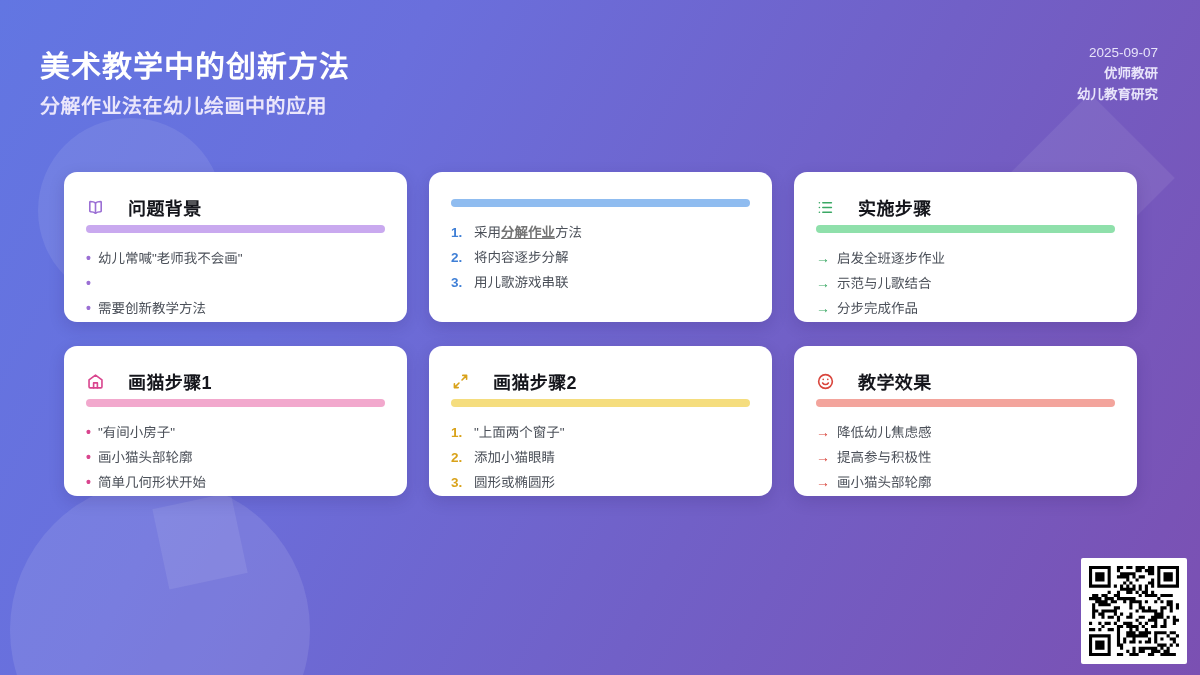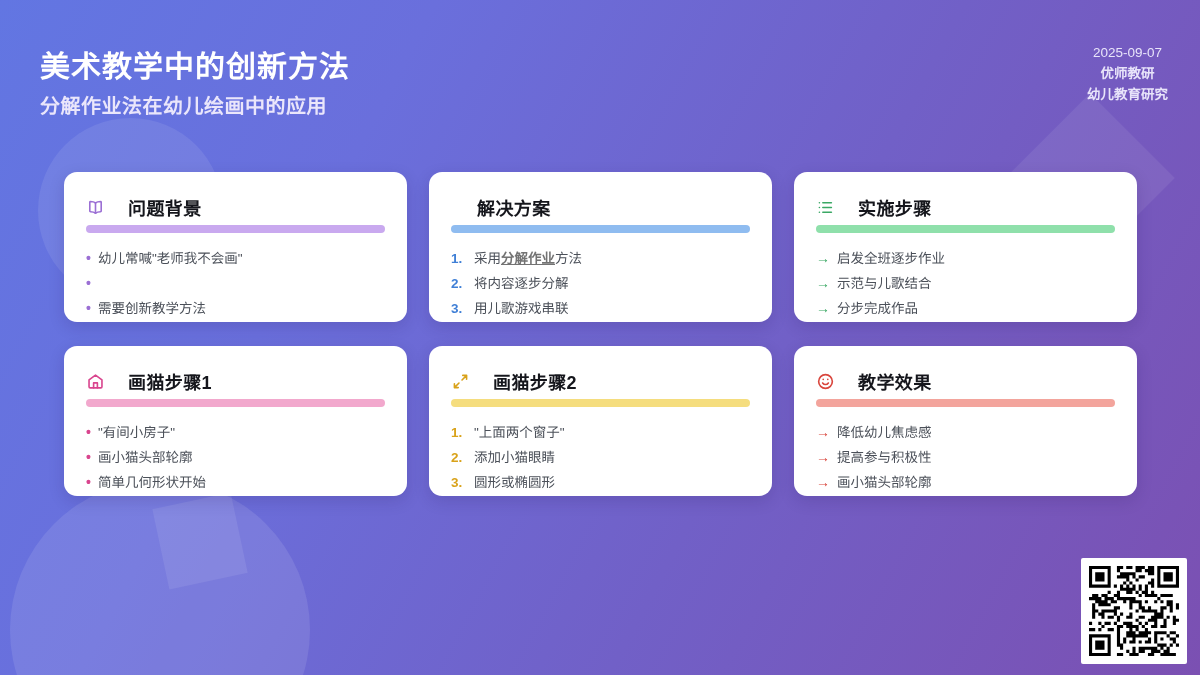--- a/index.html
+++ b/index.html
@@ -39,22 +39,22 @@
   .header { position:absolute; left:0; top:0; width:1200px; height:150px; }
   .hdr-title {
     position:absolute; left:40px; top:42px;
     font-size:30px; font-weight:700; color:#ffffff; letter-spacing:1px;
   }
   .hdr-sub {
     position:absolute; left:40px; top:90px;
     font-size:20px; font-weight:600; color:#eae6fb; letter-spacing:.5px;
   }
   .hdr-meta {
-    position:absolute; right:32px; top:42px;
-    text-align:center; color:#e8e4fa;
+    position:absolute; right:42px; top:42px;
+    text-align:right; color:#e8e4fa;
   }
   .hdr-meta div { font-size:13.5px; line-height:21px; font-weight:600; }
   .hdr-date { font-weight:400 !important; }
 
   
   .grid {
     position:absolute; left:64px; top:172px;
     width:1073px;
     display:grid; grid-template-columns:repeat(3,343px);
     column-gap:22px; row-gap:24px;
@@ -143,23 +143,20 @@
           <div class="row">
             <span class="marker bullet" style="color: rgb(155, 111, 212);">•</span>
           </div>
           <div class="row">
             <span class="marker bullet" style="color: rgb(155, 111, 212);">•</span>
             <span class="txt">需要创新教学方法</span>
           </div>
         </div>
       </div>
       <div class="card">
-        <div class="card-head">
-          <span class="card-title no-icon">解决方案</span>
-        </div>
         <div class="accent" style="background: rgb(143, 188, 240);"></div>
         <div class="card-body">
           <div class="row">
             <span class="marker num" style="color: rgb(63, 127, 214);">1.</span>
             <span class="txt"><span>采用</span><b>分解作业</b><span>方法</span></span>
           </div>
           <div class="row">
             <span class="marker num" style="color: rgb(63, 127, 214);">2.</span>
             <span class="txt">将内容逐步分解</span>
           </div>

